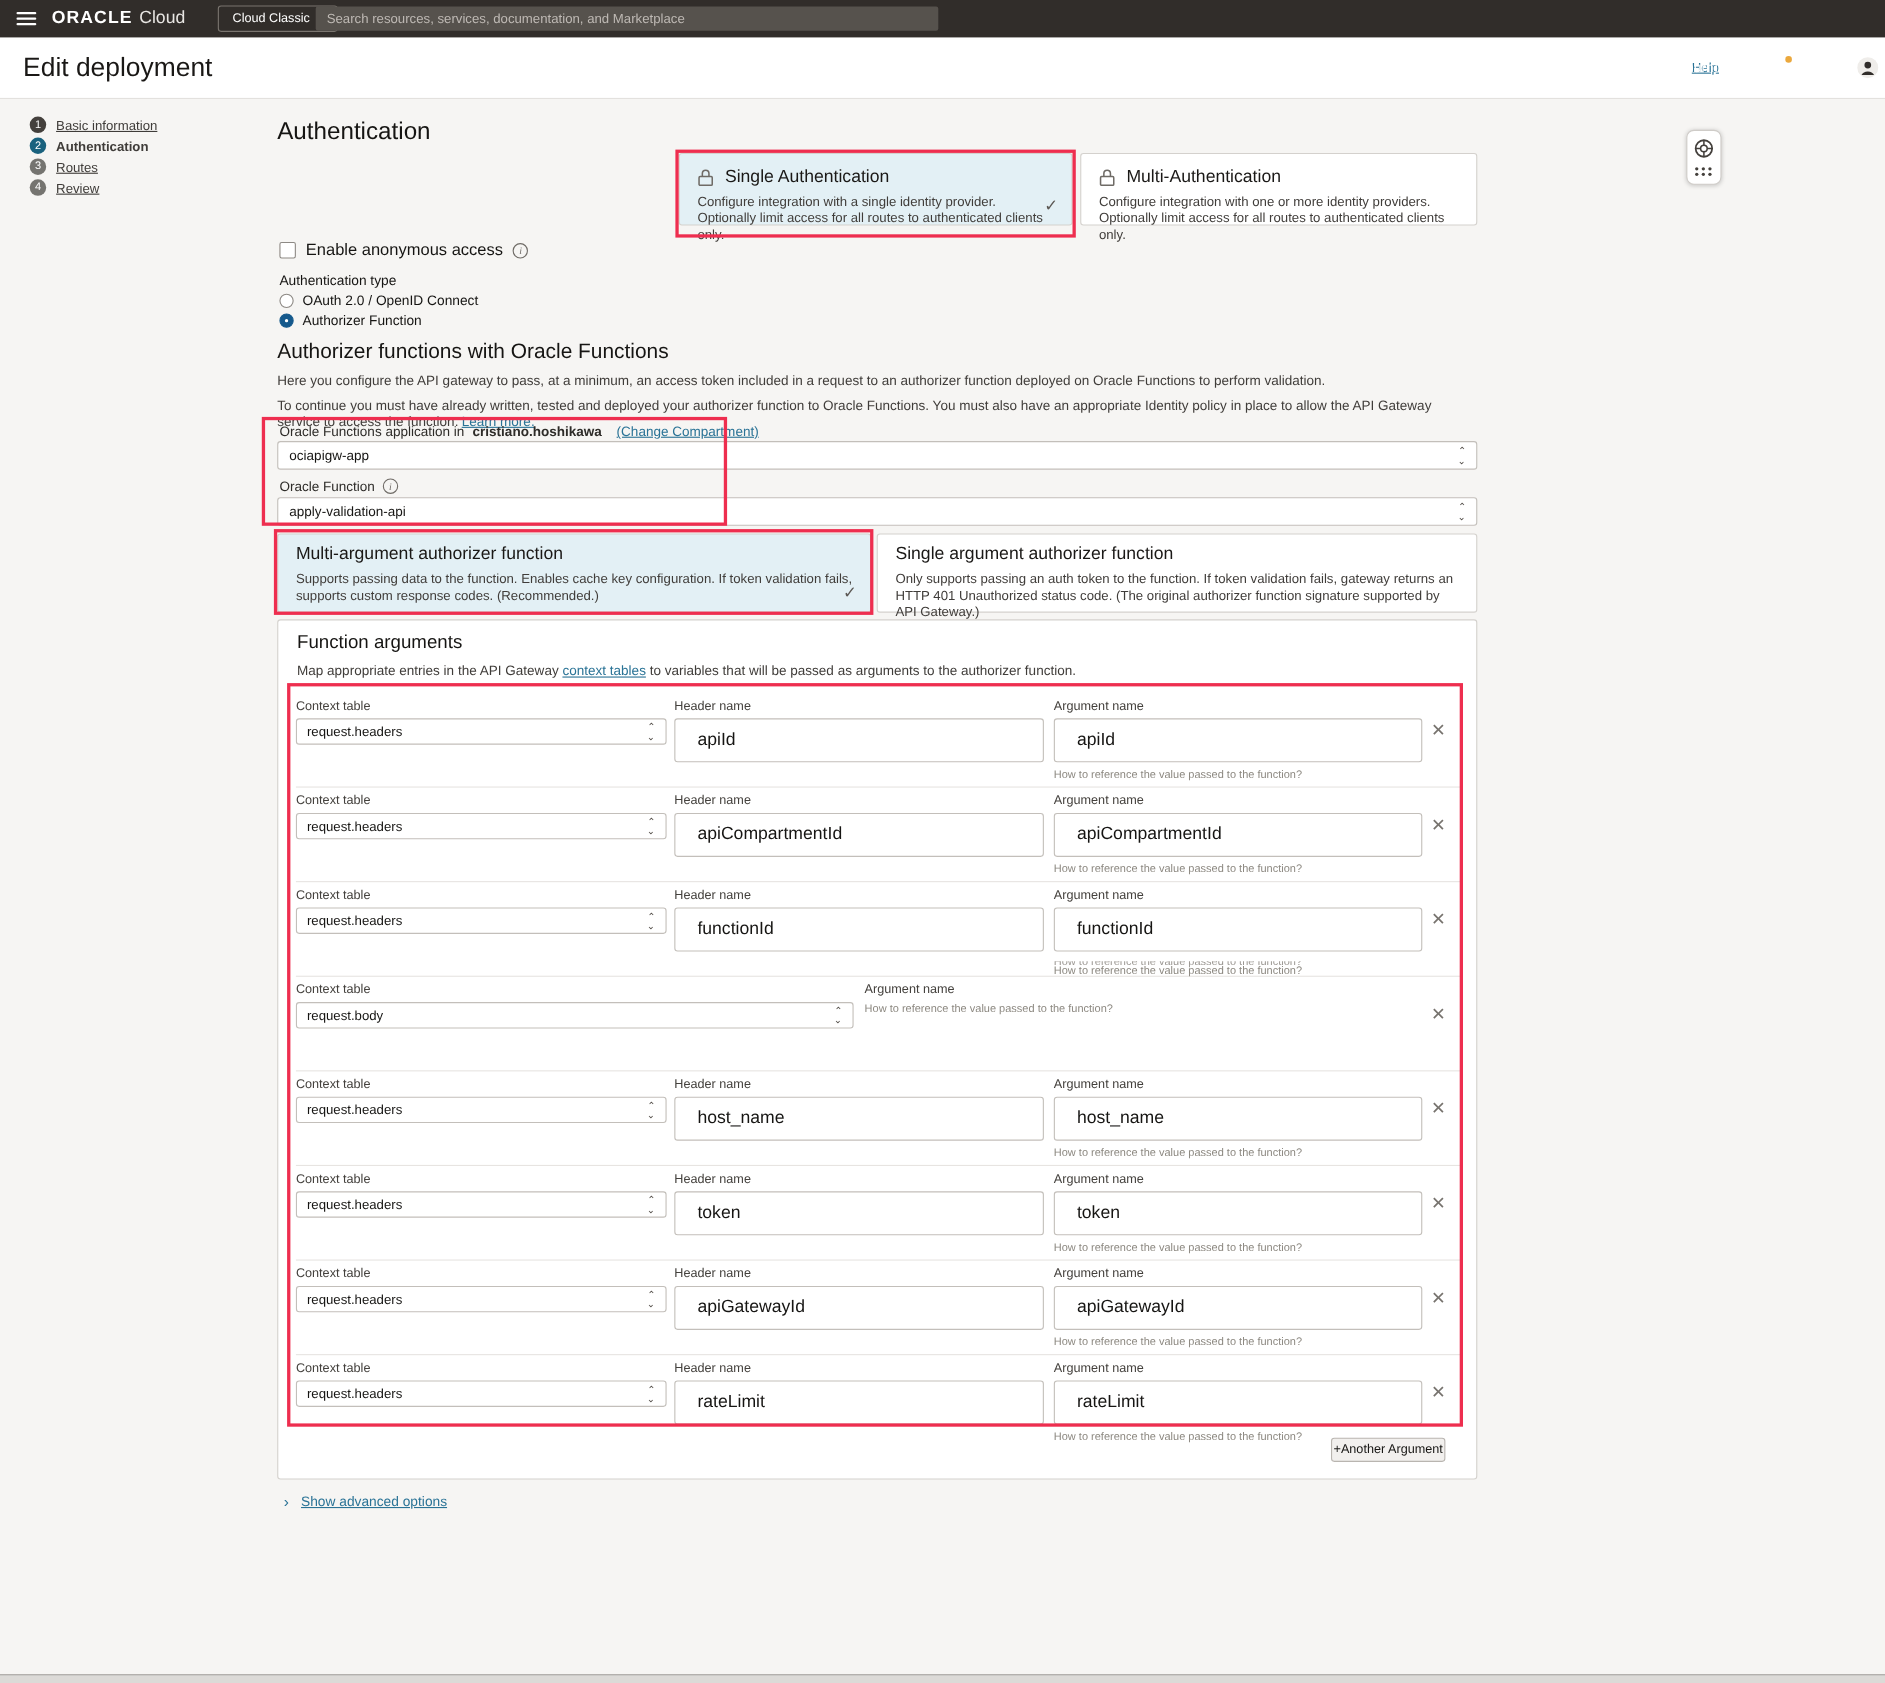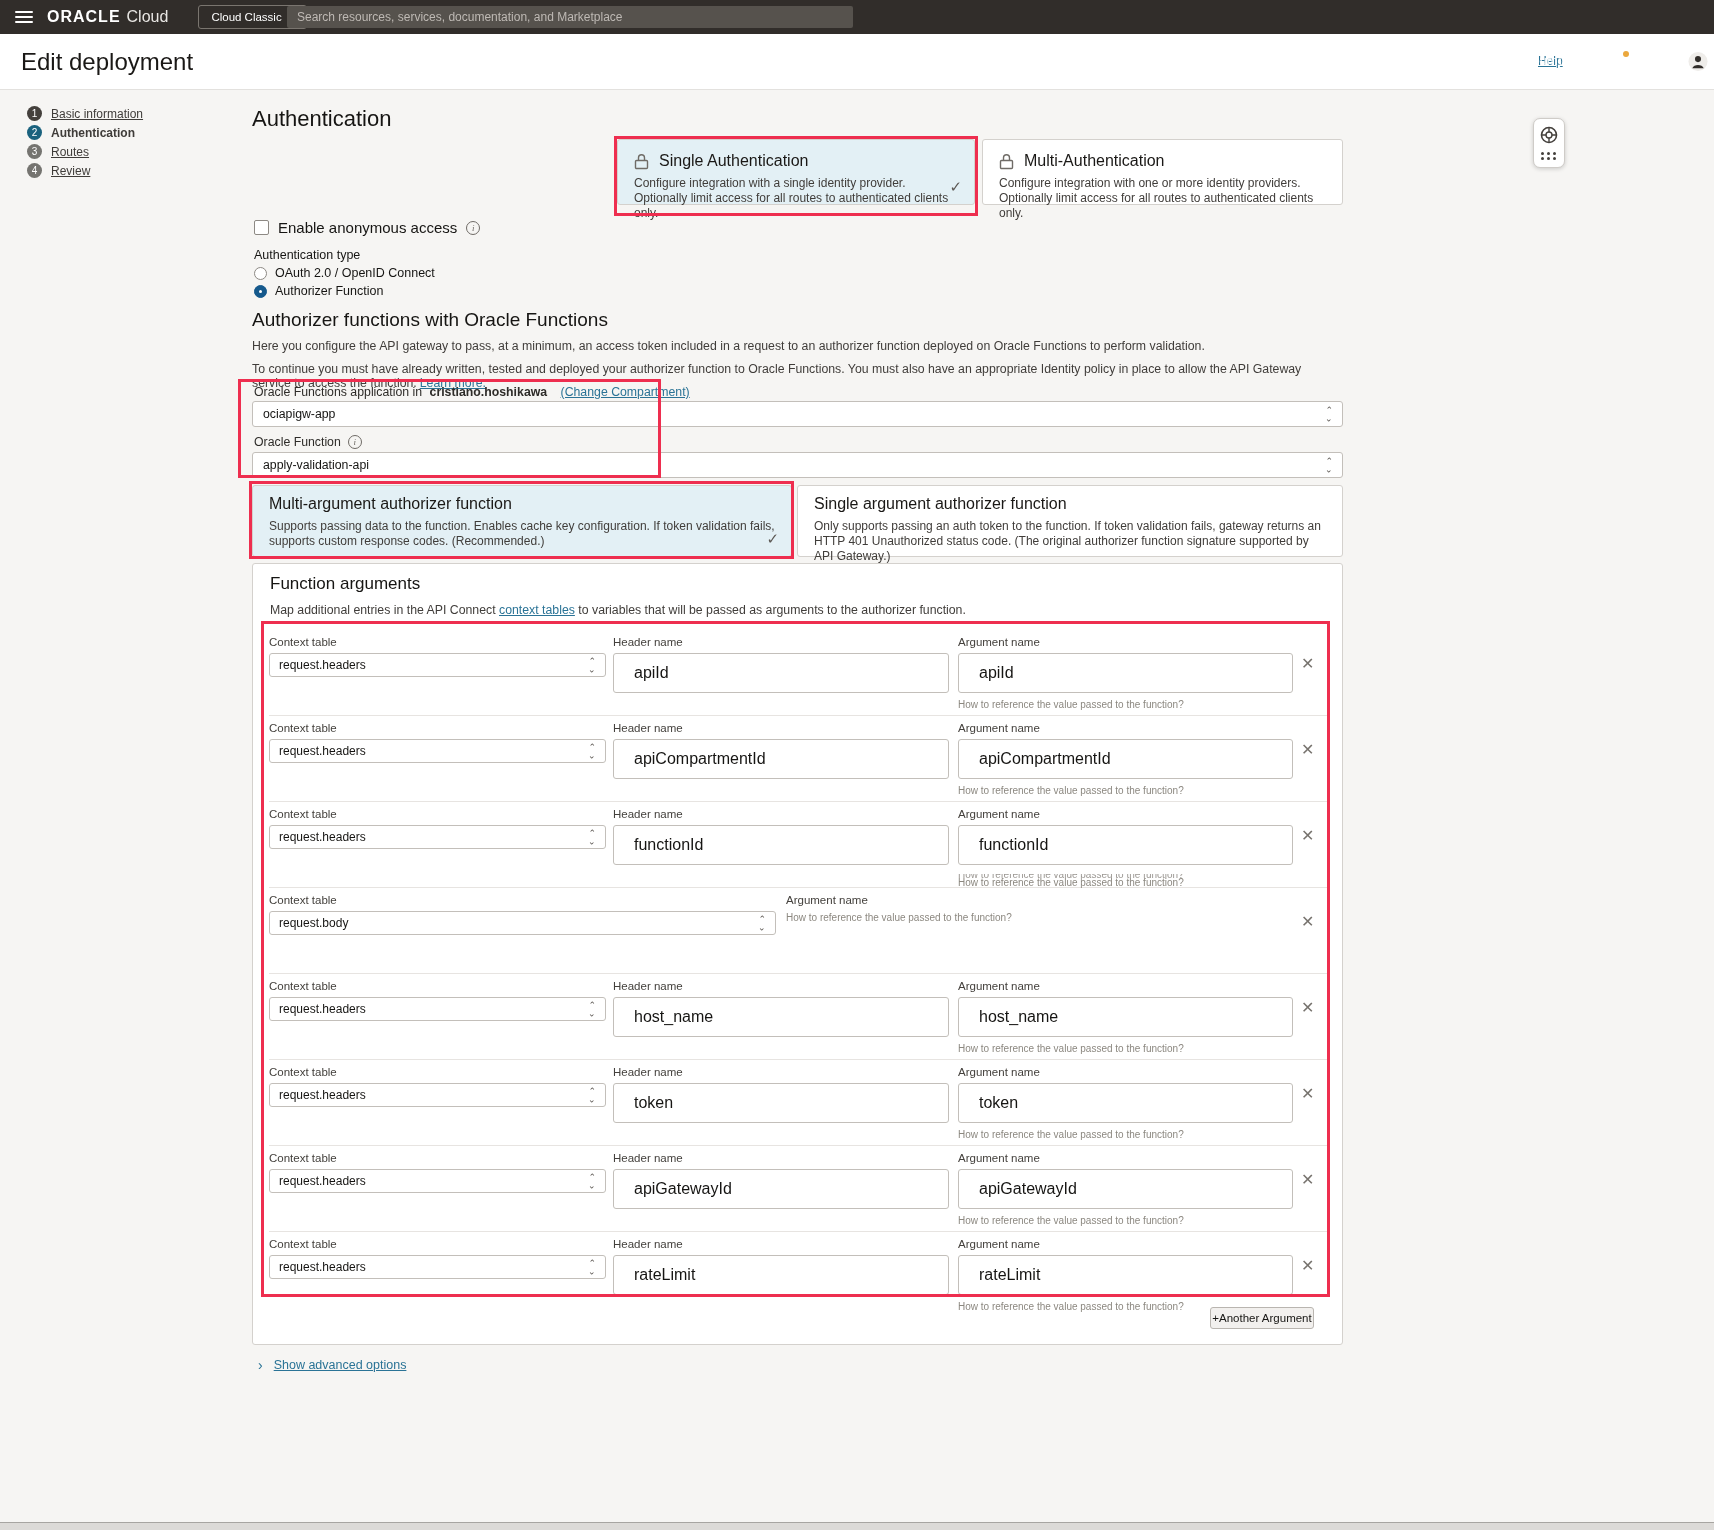--- a/index.html
+++ b/index.html
@@ -304,21 +304,21 @@
       <span class="card-check">✓</span>
     </div>
     <div class="mode-card" style="left:545px; width:546px;">
       <div class="mode-title">Single argument authorizer function</div>
       <div class="mode-desc">Only supports passing an auth token to the function. If token validation fails, gateway returns an HTTP 401 Unauthorized status code. (The original authorizer function signature supported by API Gateway.)</div>
     </div>
   </div>
 
   <div class="fnargs-card">
     <h3 class="fnargs-heading">Function arguments</h3>
-    <p class="fnargs-intro"><span>Map additional entries in the API Connect </span><a class="link">context tables</a><span> to variables that will be passed as arguments to the authorizer function.</span></p>
+    <p class="fnargs-intro"><span>Map appropriate entries in the API Gateway </span><a class="link">context tables</a><span> to variables that will be passed as arguments to the authorizer function.</span></p>
     <div class="rows">
   <div class="arg-row">
     <div class="col col-ctx">
       <div class="col-label ctx-label">Context table</div>
       <div class="row-select">
         <span class="ctx-value">request.headers</span>
         <span class="sel-chevs" style="top:3px;">⌃<span style="transform:rotate(180deg)">⌃</span></span>
       </div>
     </div>
     <div class="col col-header">

